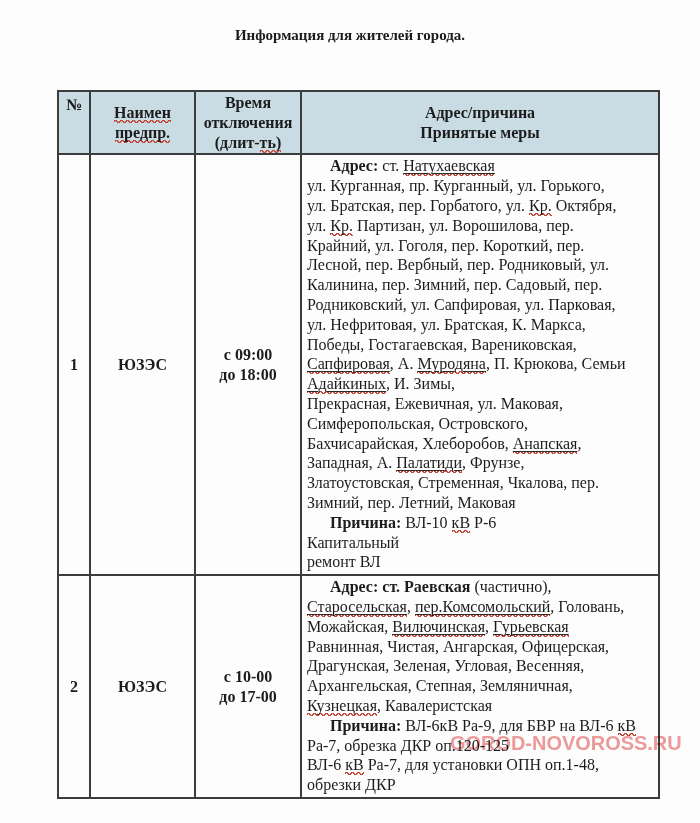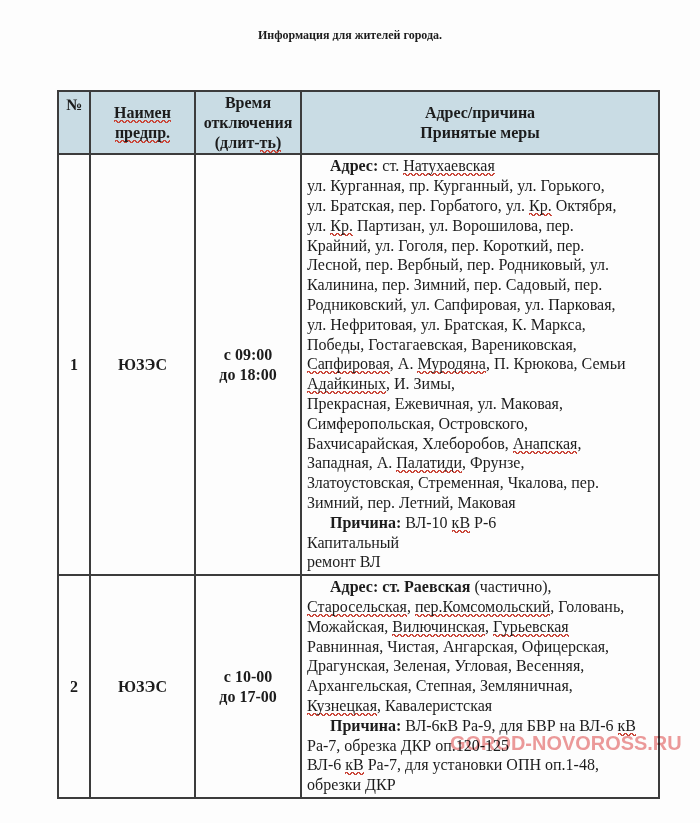--- a/index.html
+++ b/index.html
@@ -3,21 +3,21 @@
 <meta charset="utf-8">
 <style>
   html,body{margin:0;padding:0;}
   body{
     width:700px;height:823px;position:relative;overflow:hidden;
     background:#fdfdfd;color:#1c1c1c;
     font-family:"Liberation Serif", serif;
   }
   .doc-title{
     position:absolute;top:22px;left:0;width:700px;
-    text-align:center;font-weight:bold;font-size:12px;line-height:26px;
+    text-align:center;font-weight:bold;font-size:15px;line-height:26px;
   }
   .doc-table{
     position:absolute;top:90px;left:57px;
     border-collapse:collapse;table-layout:fixed;
   }
   .doc-table col.c-num{width:32px;}
   .doc-table col.c-org{width:105px;}
   .doc-table col.c-time{width:106px;}
   .doc-table col.c-addr{width:358px;}
   .doc-table th,.doc-table td{
@@ -32,20 +32,21 @@
   .doc-table thead th:first-child{vertical-align:top;padding-top:3px;}
   td.cell-num,td.cell-org,td.cell-time{
     font-weight:bold;text-align:center;
   }
   td.cell-addr{
     vertical-align:top;text-align:left;padding:1px 2px 2px 5px;
   }
   .ln{white-space:nowrap;}
   .b{font-weight:bold;margin-left:23px;}
   .u{
+    text-decoration:underline;
     text-decoration-thickness:1px;
     text-decoration-color:#2a2a2a;
     text-underline-offset:2px;
   }
   .u,.w{
     background-image:
       linear-gradient(45deg, transparent 40%, var(--spell-wavy,#c9473a) 40%, var(--spell-wavy,#c9473a) 62%, transparent 62%),
       linear-gradient(135deg, transparent 40%, var(--spell-wavy,#c9473a) 40%, var(--spell-wavy,#c9473a) 62%, transparent 62%);
     background-repeat:repeat-x;
     background-size:6px 3px;

